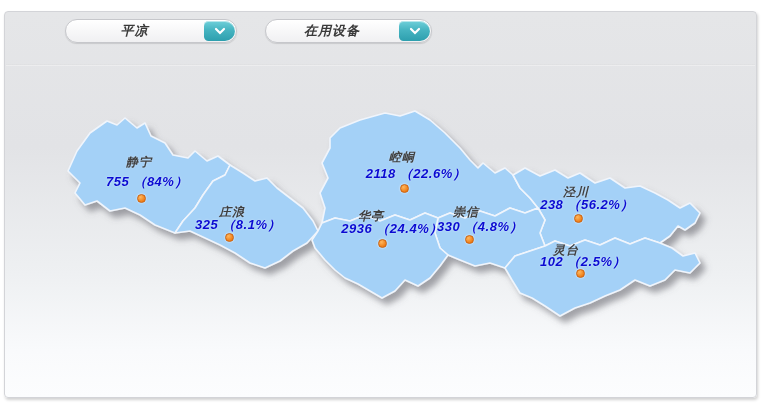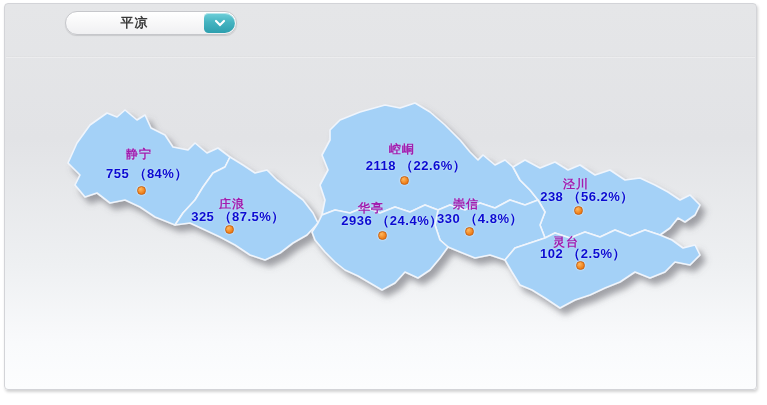--- a/index.html
+++ b/index.html
@@ -1,21 +1,21 @@
 <!DOCTYPE html>
 <html><head>
 <meta charset="utf-8">
 <style>
   html,body{margin:0;padding:0;}
   body{
     width:767px;height:405px;background:#ffffff;
     font-family:"Liberation Sans","DejaVu Sans",sans-serif;
     position:relative;overflow:hidden;
   }
-  .stage{position:absolute;left:0;top:0;width:767px;height:340px;}
+  .stage{position:absolute;left:0;top:8px;width:767px;height:340px;font-style:italic;}
   .panel{
     position:absolute;left:4px;top:3px;width:751px;height:385px;
     background:linear-gradient(180deg,#e5e6e8 0%,#e2e3e6 35%,#eef0f2 68%,#f9fafc 88%,#fcfdfe 100%);
     border:1px solid #d3d4d8;border-radius:4px;
     box-shadow:1px 2px 3px rgba(0,0,0,0.18);
   }
   .header-seam{
     position:absolute;left:1px;right:1px;top:52px;height:2px;
     background:linear-gradient(rgba(0,0,0,0.045),rgba(255,255,255,0.55));
   }
@@ -37,21 +37,21 @@
     width:31px;margin:1px;border-radius:5px 11px 11px 5px;
     background:linear-gradient(#6fd0da 0%,#46b4c1 45%,#2d9fae 100%);
     box-shadow:inset 0 1px 0 rgba(255,255,255,0.5);
     display:flex;align-items:center;justify-content:center;
   }
   .chev{display:block;}
   
   .map-svg{position:absolute;left:55px;top:95px;}
   .d-name{
     position:absolute;transform:translateX(-50%);
-    font-size:12px;font-weight:bold;color:#a21caf;letter-spacing:1px;
+    font-size:12px;font-weight:bold;color:#404040;letter-spacing:1px;
     text-shadow:0 0 2px rgba(210,228,248,0.8);
   }
   .d-value{
     position:absolute;transform:translateX(-50%);
     font-size:13px;font-weight:bold;color:#0a0ad2;letter-spacing:0.5px;
     text-shadow:0 0 2px rgba(235,244,252,0.8);
   }
   .d-dot{
     position:absolute;width:7px;height:7px;border-radius:50%;
     background:radial-gradient(circle at 35% 30%,#ffb85e,#ee7d17 70%);
@@ -70,20 +70,28 @@
 
   <div class="dropdown dd-region">
     <span class="dd-label">平凉</span>
     <span class="dd-cap">
       <svg class="chev" width="12" height="8" viewBox="0 0 12 8">
         <path d="M2 2 L6 6 L10 2" fill="none" stroke="#ffffff" stroke-width="2.2" stroke-linecap="round"></path>
       </svg>
     </span>
   </div>
 
+  <div class="dropdown dd-metric">
+    <span class="dd-label">在用设备</span>
+    <span class="dd-cap">
+      <svg class="chev" width="12" height="8" viewBox="0 0 12 8">
+        <path d="M2 2 L6 6 L10 2" fill="none" stroke="#ffffff" stroke-width="2.2" stroke-linecap="round"></path>
+      </svg>
+    </span>
+  </div>
 
   <svg class="map-svg" width="660" height="235" viewBox="0 0 660 235">
     <defs>
       <filter id="mapShadow" x="-10%" y="-10%" width="130%" height="140%">
         <feDropShadow dx="5" dy="6" stdDeviation="3" flood-color="#5e5e68" flood-opacity="0.55"></feDropShadow>
       </filter>
     </defs>
     <g filter="url(#mapShadow)" fill="#a4d1f7" stroke="#f0f5fc" stroke-width="1.6" stroke-linejoin="round">
       <path d="M13,68 L22,48 L35,30 L52,18 L62,22 L70,15 L82,25 L90,20 L96,33 L110,40 L118,52 L133,55 L140,48 L152,58 L163,53 L175,62 L170,72 L158,78 L148,92 L140,105 L128,118 L120,130 L100,122 L85,112 L70,105 L55,108 L42,98 L30,102 L20,90 L25,80 Z"></path>
       <path d="M158,78 L170,72 L175,62 L188,70 L200,78 L212,75 L222,85 L235,95 L248,105 L258,118 L263,128 L252,140 L238,148 L225,158 L210,165 L195,160 L180,150 L165,142 L150,135 L135,128 L120,130 L128,118 L140,105 L148,92 Z"></path>
@@ -95,21 +103,21 @@
     </g>
   </svg>
 
   <div>
     <div class="d-name" style="left:139px;top:146px">静宁</div>
     <div class="d-value" style="left:147px;top:165px">755 （84%）</div>
     <div class="d-dot" style="left:137px;top:186px"></div>
   </div>
   <div>
     <div class="d-name" style="left:232px;top:196px">庄浪</div>
-    <div class="d-value" style="left:238px;top:208px">325 （87.5%）</div>
+    <div class="d-value" style="left:238px;top:208px">325 （8.1%）</div>
     <div class="d-dot" style="left:225px;top:225px"></div>
   </div>
   <div>
     <div class="d-name" style="left:402px;top:141px">崆峒</div>
     <div class="d-value" style="left:416px;top:157px">2118 （22.6%）</div>
     <div class="d-dot" style="left:400px;top:176px"></div>
   </div>
   <div>
     <div class="d-name" style="left:371px;top:200px">华亭</div>
     <div class="d-value" style="left:392px;top:212px">2936 （24.4%）</div>

